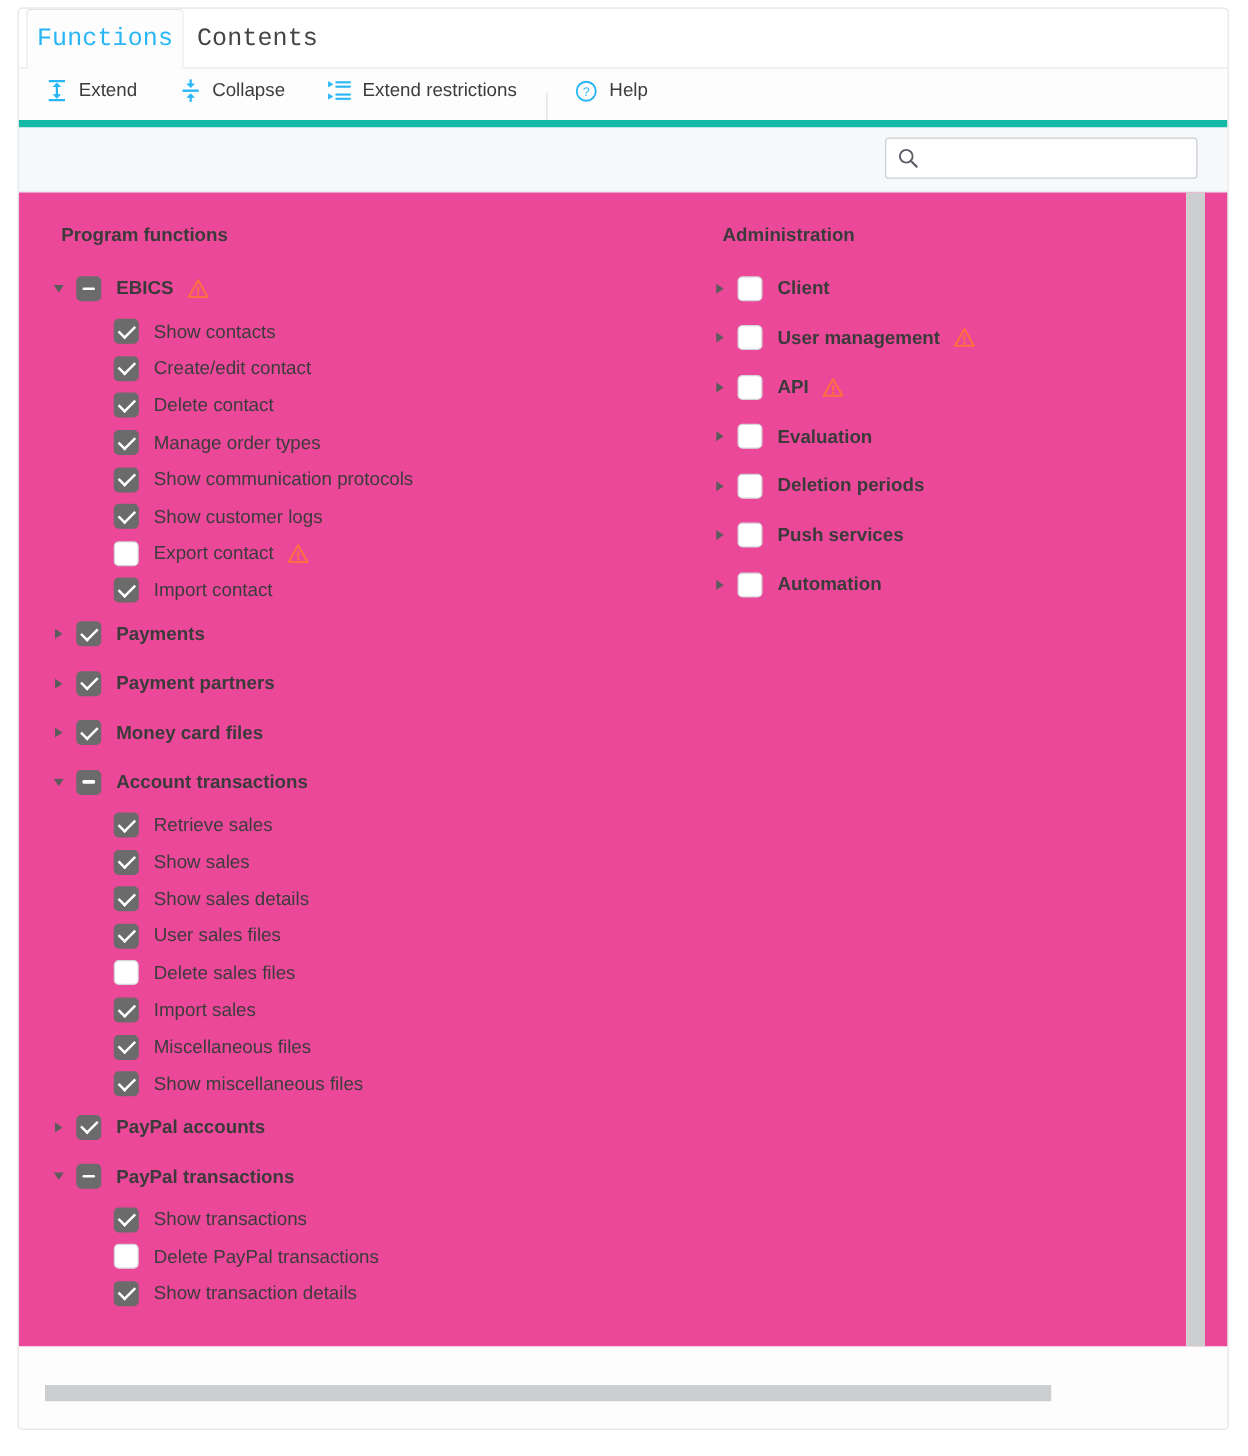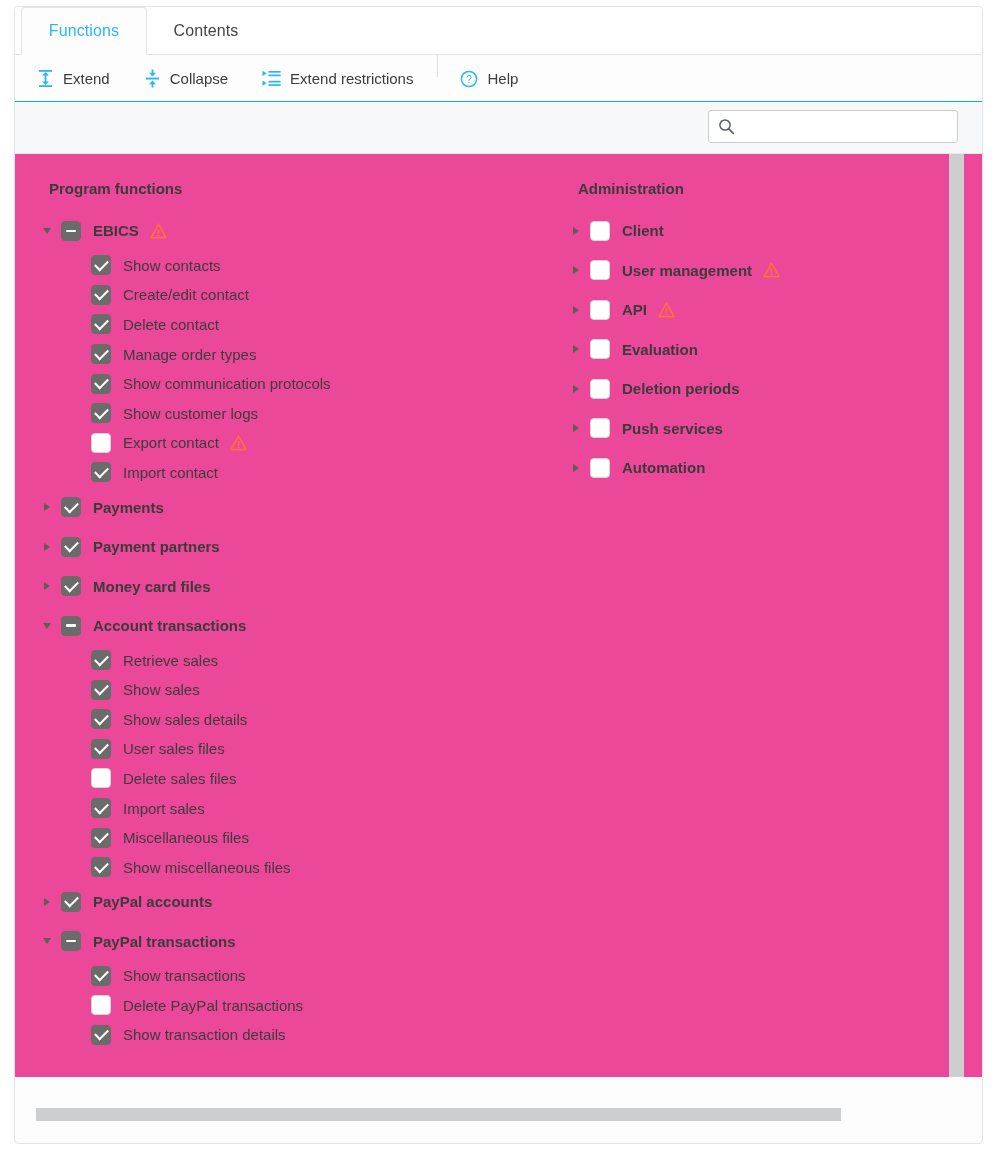--- a/index.html
+++ b/index.html
@@ -22,41 +22,42 @@
   
   .tabbar{
     position:relative;height:48px;
     border-bottom:1px solid #e2e4e6;
     background:#ffffff;
     box-sizing:border-box;
   }
   .tab{
     position:absolute;top:0;height:48px;
     display:flex;align-items:center;justify-content:center;
-    font-size:16px;color:#5a5a5a;
+    font-size:20px;color:#5a5a5a;
     box-sizing:border-box;
     cursor:pointer;
     letter-spacing:.1px;
+    font-family:Liberation Mono, monospace;
   }
   .tab.active{
     left:6px;width:126px;
     color:#29b6f6;
     background:#fdfdfd;
     border:1px solid #e2e4e6;
     border-bottom:1px solid #fdfdfd;
     border-top-left-radius:4px;border-top-right-radius:4px;
   }
   .tab.inactive{left:136px;width:110px;color:#444;}
 
   
   .toolbar{
     position:relative;height:47px;
-    display:flex;align-items:flex-start;
+    display:flex;align-items:flex-end;
     padding-left:22px;
-    border-bottom:1px solid #14b8a6;
+    border-bottom:6px solid #14b8a6;
     background:#fdfdfd;
     box-sizing:border-box;
   }
   .tbtn{
     display:flex;align-items:center;gap:9px;
     font-size:15px;color:#3c3c3c;
     cursor:pointer;
     height:47px;
     padding-right:34px;
     white-space:nowrap;

